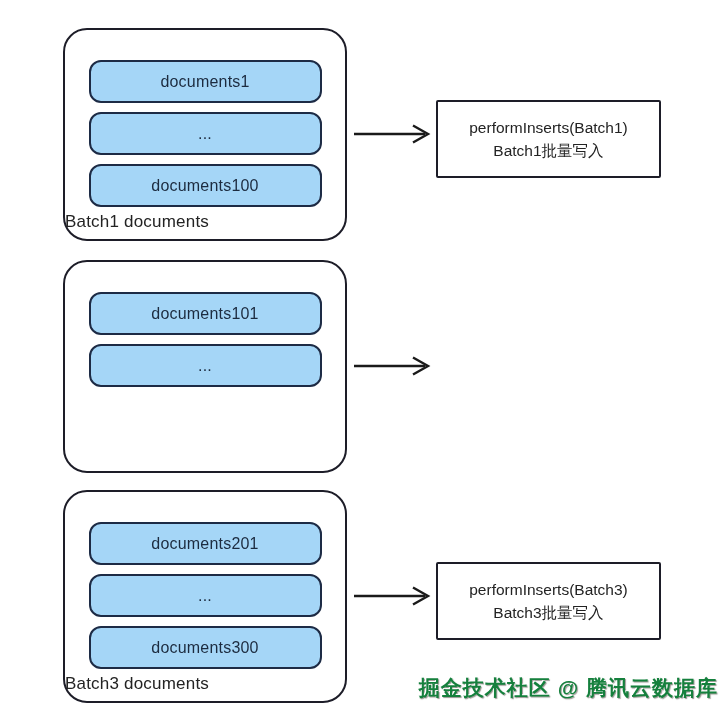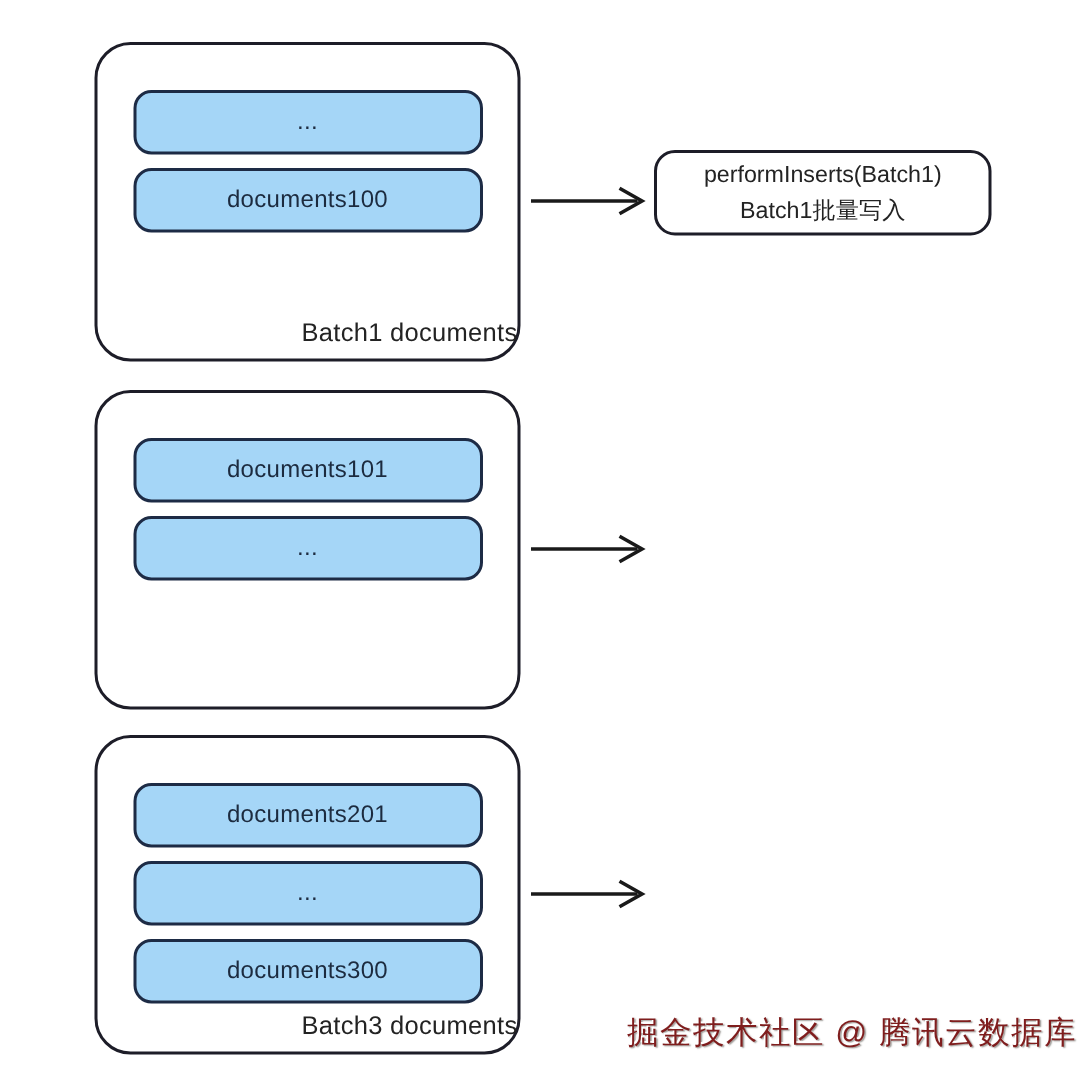--- a/index.html
+++ b/index.html
@@ -27,52 +27,53 @@
     width: 233px; height: 43px;
     margin: 0 auto 9px auto;
     background: #a5d6f7;
     border: 2px solid #1d2b45;
     border-radius: 12px;
     display: flex; align-items: center; justify-content: center;
     font-size: 16px; color: #1c2b3f; letter-spacing: 0.2px;
   }
   .batch-label {
     position: absolute; left: 0; bottom: 7px; width: 100%;
-    text-align: right;
-    font-size: 17px; color: #232323; letter-spacing: 0.2px; padding-left: 45px;
+    text-align: left;
+    font-size: 17px; color: #232323; letter-spacing: 0.2px;
   }
 
   .arrow { position: absolute; left: 351px; top: 93px; width: 82px; height: 26px; }
 
   .call-box {
     position: absolute; left: 436px; top: 72px;
-    width: 225px; height: 57px;
+    width: 225px; height: 78px;
     background: #ffffff;
     border: 2.5px solid #1d1d28;
-    border-radius: 14px;
+    border-radius: 2px;
     display: flex; flex-direction: column; align-items: center; justify-content: center;
     font-size: 15.5px; color: #232323; line-height: 1.5;
     text-align: center;
   }
 
   .watermark {
     position: absolute; right: 5px; bottom: 19px;
-    font-size: 21px; font-weight: 400; letter-spacing: 1px;
-    color: #7f1d1d;
+    font-size: 21px; font-weight: 700; letter-spacing: 1px;
+    color: #15803d;
     text-shadow: -1px -1px 0 #ffffff, 1px 1px 1px #9a9793;
     user-select: none;
   }
 </style>
 </head>
 <body>
 
 <div class="canvas">
 
   <div class="row r1">
     <div class="batch-box">
+      <div class="doc">documents1</div>
       <div class="doc">...</div>
       <div class="doc">documents100</div>
       <div class="batch-label">Batch1 documents</div>
     </div>
     <svg class="arrow" viewBox="0 0 82 26">
       <line x1="3" y1="13" x2="74" y2="13" stroke="#1a1a1a" stroke-width="2.4"></line>
       <polyline points="62,4.5 77,13 62,21.5" fill="none" stroke="#1a1a1a" stroke-width="2.4" stroke-linejoin="miter"></polyline>
     </svg>
     <div class="call-box">
       <div>performInserts(Batch1)</div>
@@ -95,16 +96,20 @@
     <div class="batch-box">
       <div class="doc">documents201</div>
       <div class="doc">...</div>
       <div class="doc">documents300</div>
       <div class="batch-label">Batch3 documents</div>
     </div>
     <svg class="arrow" viewBox="0 0 82 26">
       <line x1="3" y1="13" x2="74" y2="13" stroke="#1a1a1a" stroke-width="2.4"></line>
       <polyline points="62,4.5 77,13 62,21.5" fill="none" stroke="#1a1a1a" stroke-width="2.4" stroke-linejoin="miter"></polyline>
     </svg>
+    <div class="call-box">
+      <div>performInserts(Batch3)</div>
+      <div>Batch3批量写入</div>
+    </div>
   </div>
 
   <div class="watermark">掘金技术社区 @ 腾讯云数据库</div>
 </div>
 
 </body></html>

